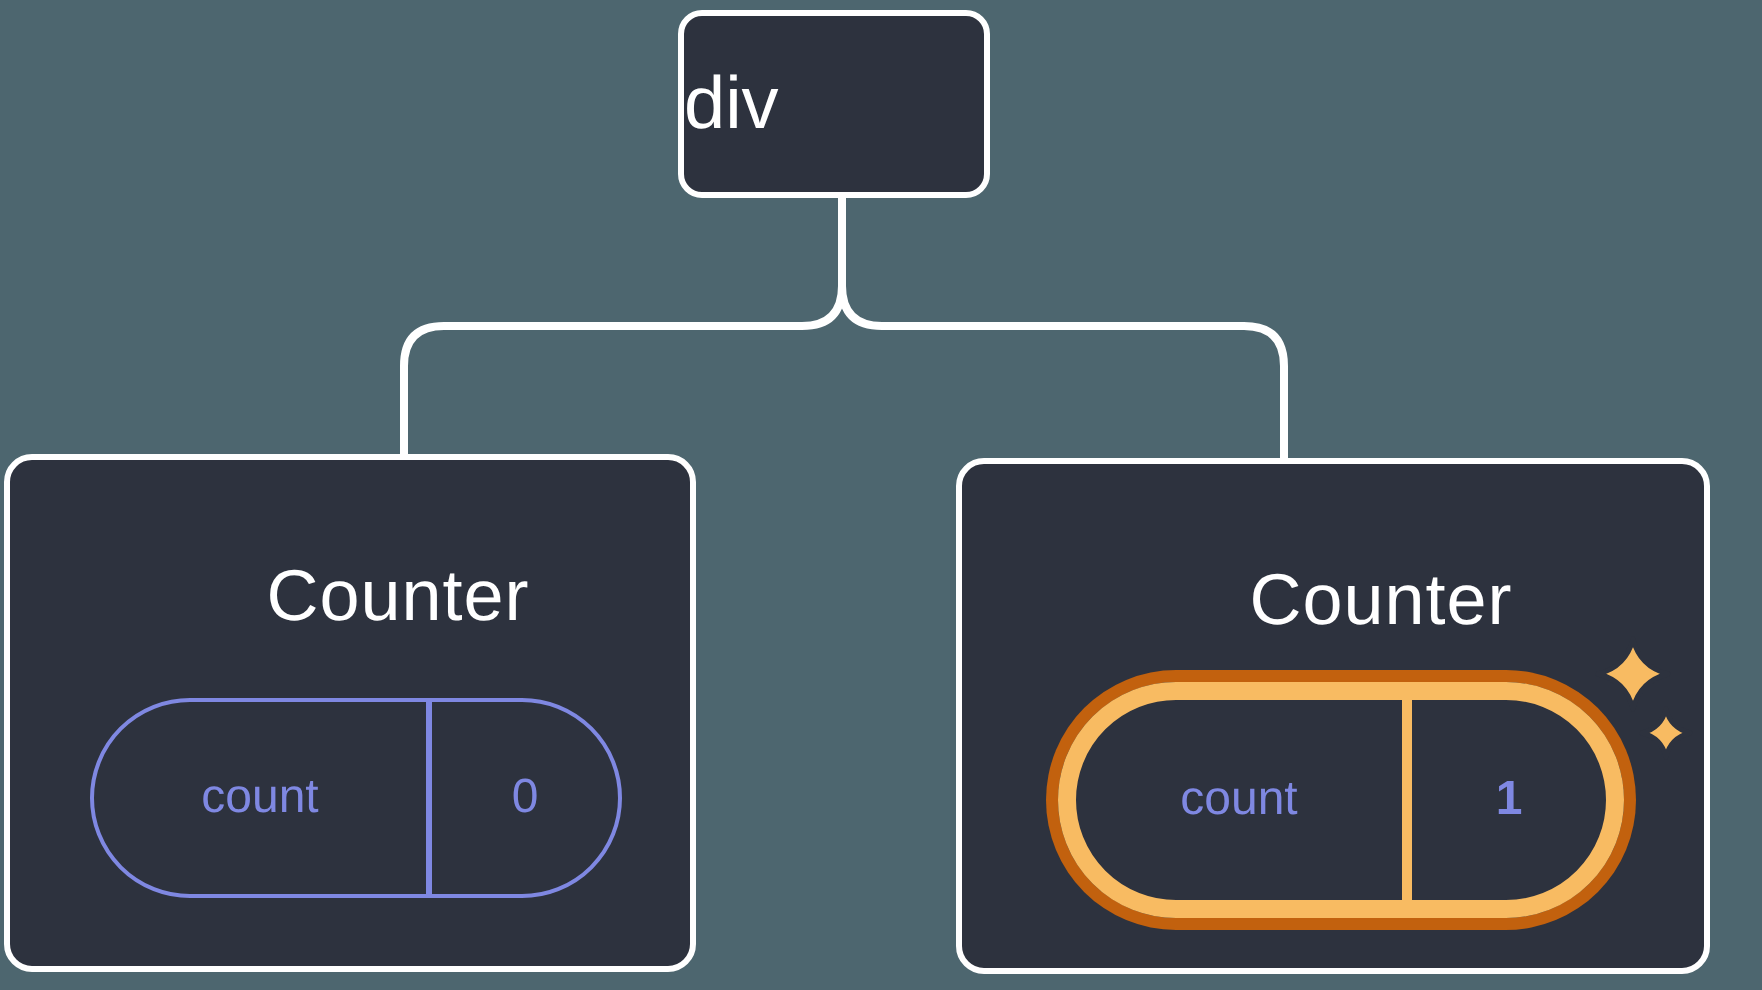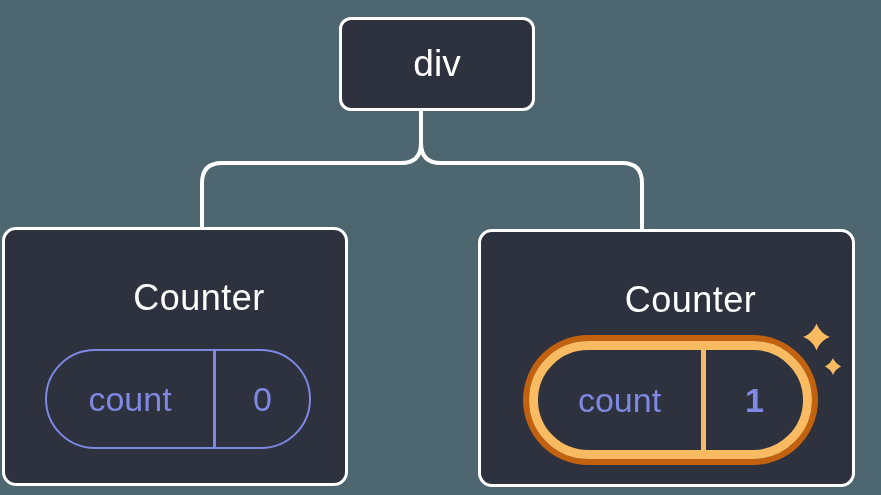--- a/index.html
+++ b/index.html
@@ -25,28 +25,27 @@
     fill: none;
   }
   .node {
     position: absolute;
     background: #2D323E;
     border: 3px solid #FFFFFF;
     box-sizing: border-box;
   }
   .root-node {
     left: 339px; top: 5px;
-    width: 196px; height: 94px;
+    width: 156px; height: 94px;
     border-radius: 12px;
     display: flex;
     align-items: center;
-    justify-content: center;
+    justify-content: flex-start;
     color: #FFFFFF;
     font-size: 37px;
-    margin-top: 12px;
   }
   .card {
     border-radius: 14px;
   }
   .card-left {
     left: 2px; top: 227px;
     width: 346px; height: 259px;
   }
   .card-right {
     left: 478px; top: 229px;
@@ -63,21 +62,21 @@
     letter-spacing: 0.5px;
     margin-left: 48px;
   }
   .pill {
     position: absolute;
     box-sizing: border-box;
     border-radius: 999px;
     display: flex;
     align-items: stretch;
     color: #7F88E2;
-    font-size: 34px;
+    font-size: 24px;
     text-align: center;
   }
   .pill-plain {
     left: 40px; top: 119px;
     width: 266px; height: 100px;
     border: 2.5px solid #7F88E2;
   }
   .pill-highlight {
     left: 48px; top: 109px;
     width: 283px; height: 118px;

